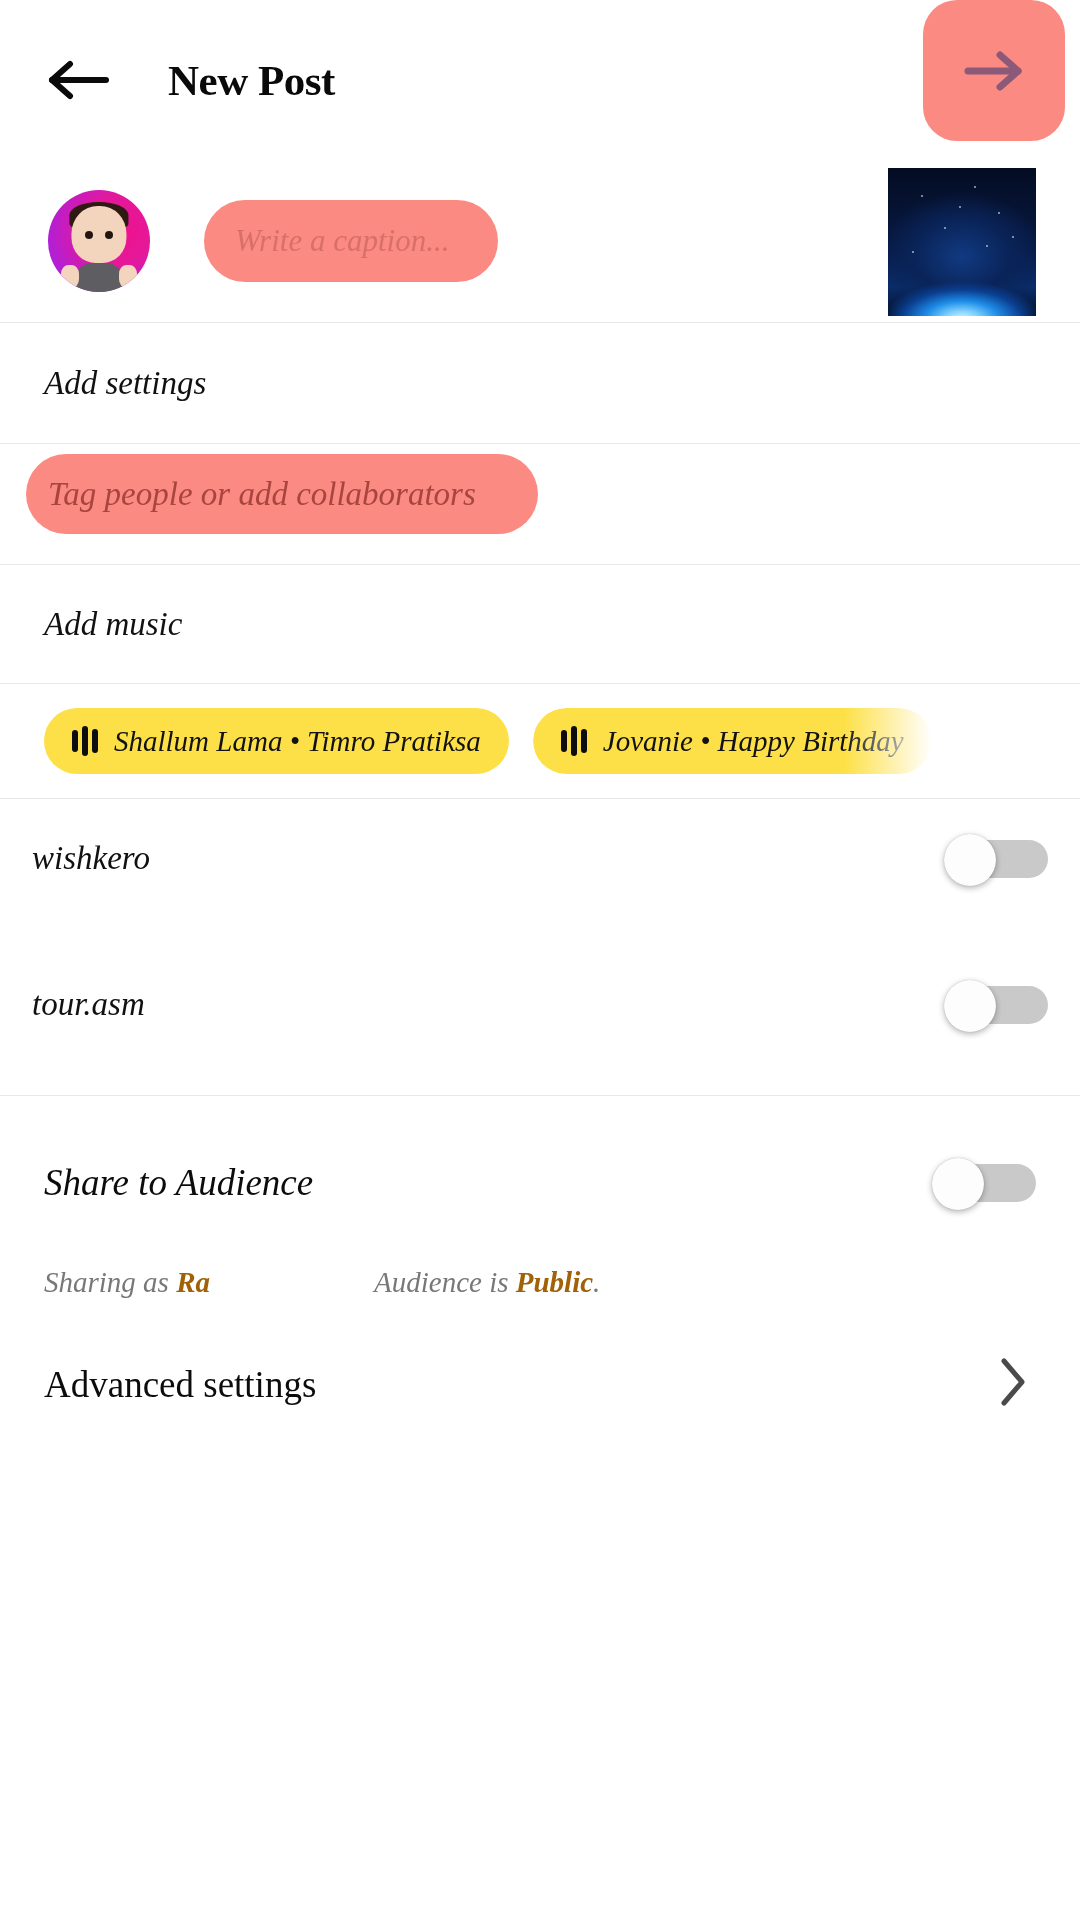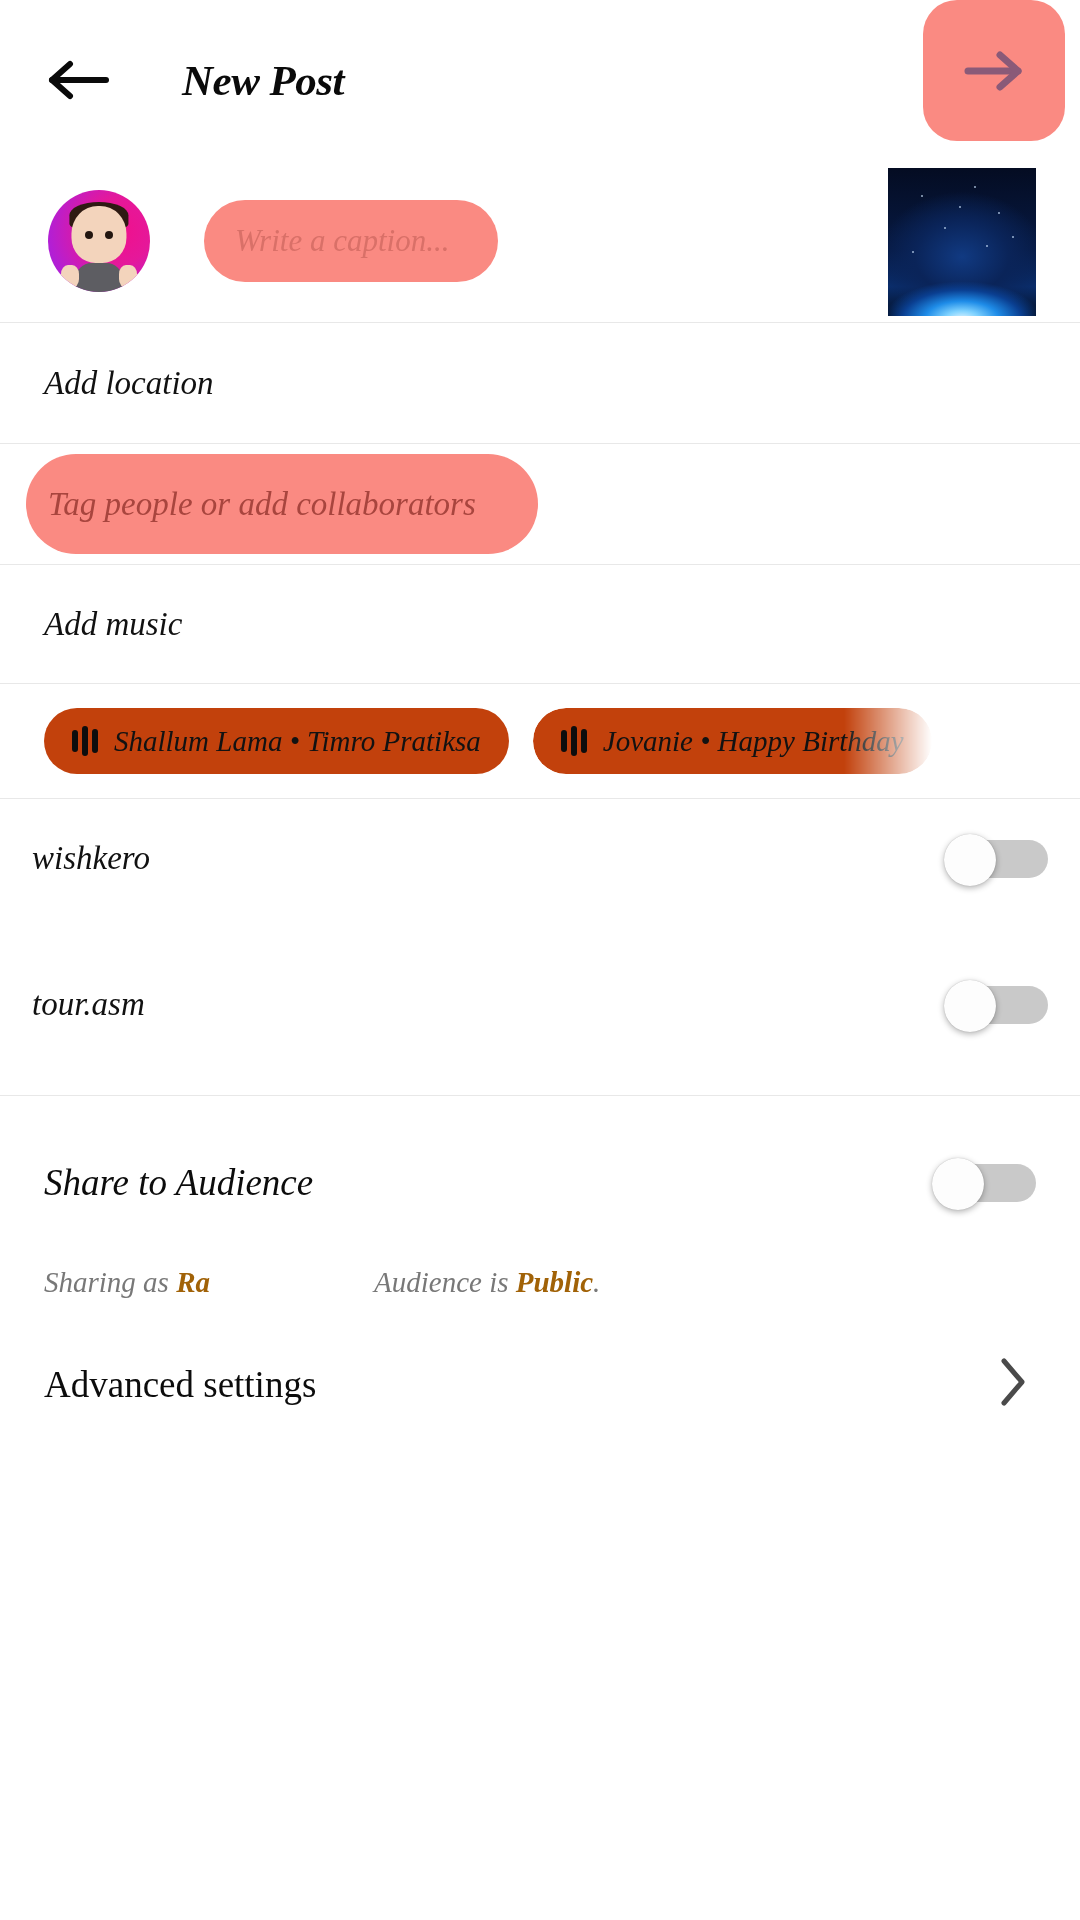--- a/index.html
+++ b/index.html
@@ -34,23 +34,22 @@
     display: flex;
     align-items: center;
     justify-content: center;
     flex: none;
   }
   .back-btn svg { display: block; }
 
   .page-title {
     font-size: 43px;
     font-weight: bold;
-    font-style: italic;
     color: #0a0a0a;
-    margin-left: 68px;
+    margin-left: 54px;
     letter-spacing: -0.5px;
     white-space: nowrap;
   }
 
   .next-btn {
     position: absolute;
     right: 15px;
     top: 0px;
     width: 142px;
     height: 141px;
@@ -200,21 +199,21 @@
     white-space: nowrap;
   }
 
   
   .row.tag-row { padding: 0; height: 120px; }
   .tag-pill {
     position: absolute;
     left: 26px;
     top: 10px;
     width: 512px;
-    height: 100px;
+    height: 80px;
     background: #fa8a82;
     border-radius: 50px;
     display: flex;
     align-items: center;
     padding-left: 22px;
     border: none;
     cursor: pointer;
   }
   .tag-pill .tag-text {
     font-size: 33px;
@@ -228,21 +227,21 @@
     position: relative;
     height: 114px;
     display: flex;
     align-items: center;
     padding-left: 44px;
     gap: 24px;
     overflow: hidden;
   }
   .chip {
     height: 66px;
-    background: #c2410c;
+    background: #fde047;
     border-radius: 33px;
     display: flex;
     align-items: center;
     padding: 0 28px;
     gap: 16px;
     flex: none;
     border: none;
     cursor: pointer;
   }
   .chip.faded {
@@ -418,21 +417,21 @@
       <div class="star" style="left:66%;top:52%"></div>
       <div class="star" style="left:16%;top:56%"></div>
       <div class="star" style="left:48%;top:26%"></div>
       <div class="star" style="left:84%;top:46%"></div>
     </div>
   </div>
 
   <div class="divider"></div>
 
   <div class="row" style="height:120px">
-    <span class="row-label">Add location</span>
+    <span class="row-label">Add settings</span>
   </div>
 
   <div class="divider"></div>
 
   <div class="row tag-row">
     <div class="tag-pill">
       <span class="tag-text">Tag people or add collaborators</span>
     </div>
   </div>
 

